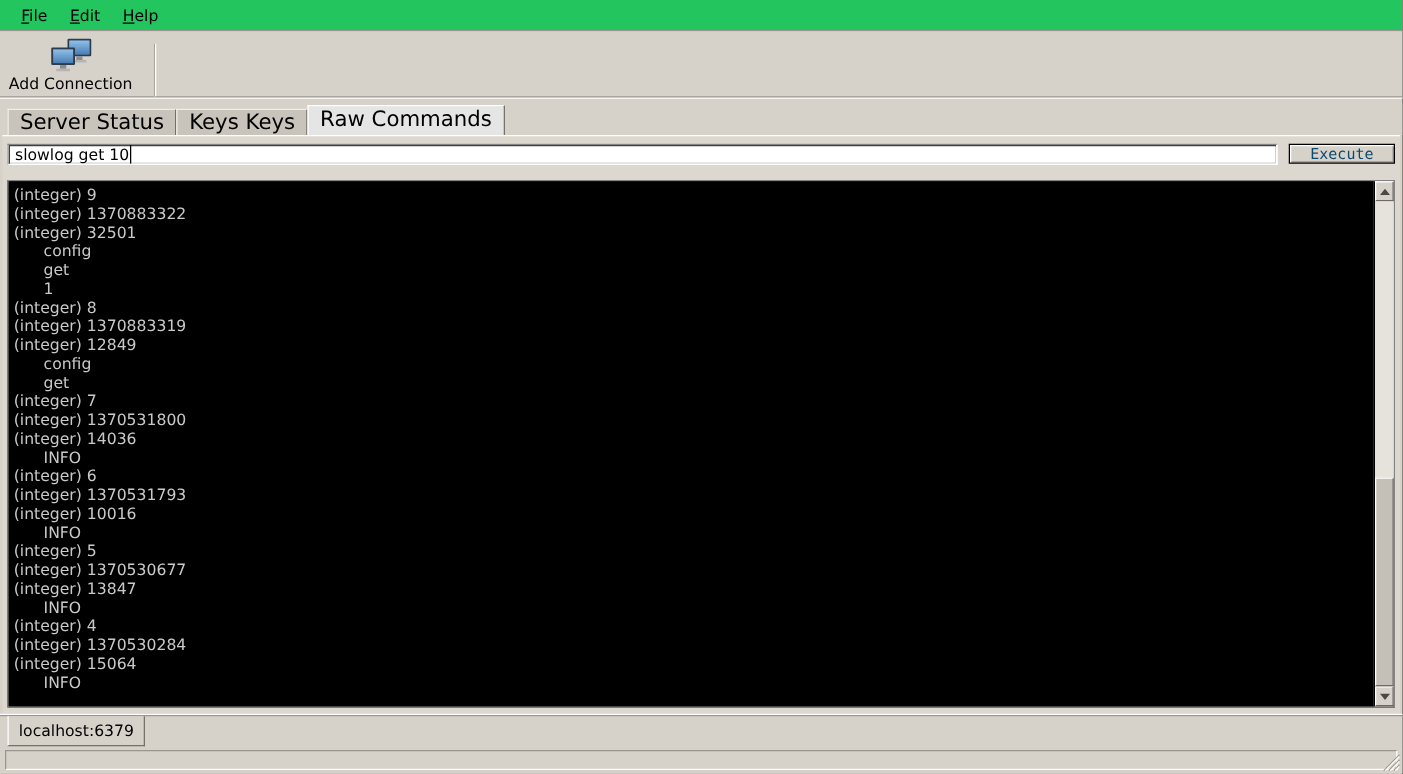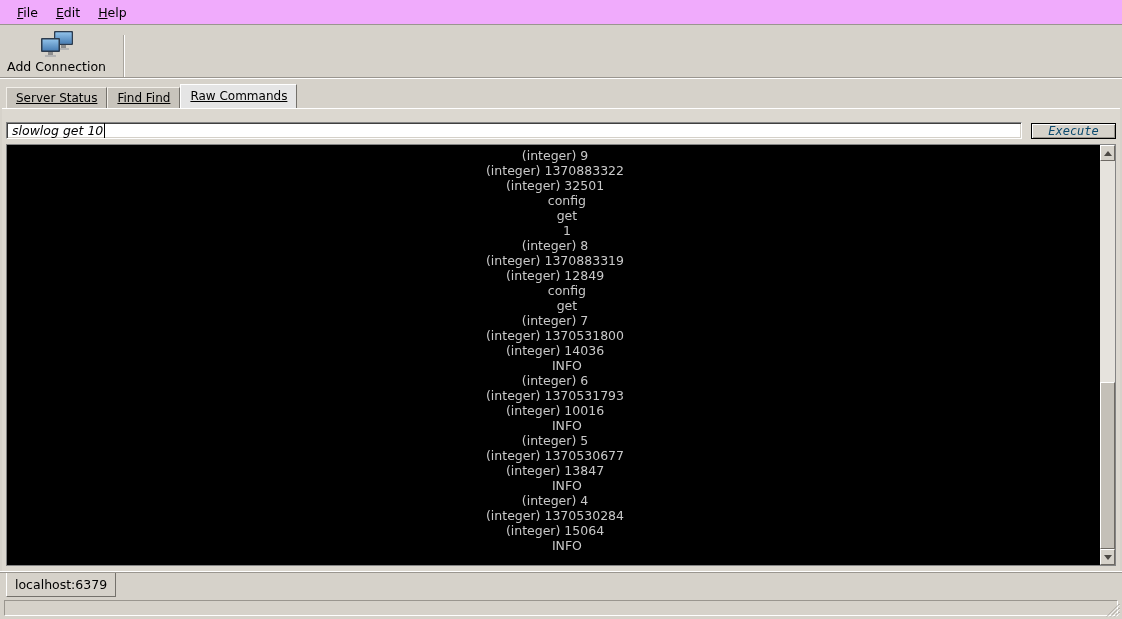--- a/index.html
+++ b/index.html
@@ -24,21 +24,21 @@
     height: 619px;
     background: #d6d2ca;
     box-sizing: border-box;
     display: flex;
     flex-direction: column;
   }
 
   
   .menubar {
     height: 25px;
-    background: #f0abfc;
+    background: #22c55e;
     border-bottom: 1px solid #9a968f;
     display: flex;
     align-items: center;
     padding-left: 8px;
     box-sizing: border-box;
     flex: 0 0 auto;
   }
   .menu-item {
     padding: 2px 9px;
     font-size: 12.5px;
@@ -106,32 +106,31 @@
     box-sizing: border-box;
     display: flex;
     align-items: flex-end;
     flex: 0 0 auto;
     margin-top: 4px;
   }
   .tab {
     height: 21px;
     line-height: 21px;
     padding: 0 9px;
-    font-size: 12px;
+    font-size: 17px;
     color: #000;
     background: #c8c4bc;
     border-top: 1px solid #f2efe9;
     border-left: 1px solid #f2efe9;
     border-right: 1px solid #74716b;
     box-sizing: border-box;
     cursor: default;
     white-space: nowrap;
     position: relative;
     margin-right: 0px;
-    text-decoration: underline;
   }
   .tab.selected {
     background: #e5e5e5;
     height: 24px;
     line-height: 23px;
     z-index: 3;
     border-top: 1px solid #ffffff;
     border-left: 1px solid #ffffff;
     border-right: 1px solid #74716b;
   }
@@ -145,25 +144,24 @@
     display: flex;
     flex-direction: column;
     padding: 6px 4px 0 4px;
     box-sizing: border-box;
     position: relative;
     min-height: 0;
   }
 
   .cmd-row {
     display: flex;
-    align-items: flex-end;
+    align-items: flex-start;
     height: 24px;
     flex: 0 0 auto;
     margin-bottom: 5px;
-    font-style: italic;
   }
   .cmd-input {
     flex: 1 1 auto;
     background: #ffffff;
     border: 1px solid #848484;
     border-right-color: #ffffff;
     border-bottom-color: #ffffff;
     box-shadow: inset 1px 1px 0 #404040, inset -1px -1px 0 #d4d0c8;
     font-family: "DejaVu Sans", "Liberation Sans", sans-serif;
     font-size: 12.5px;
@@ -204,21 +202,20 @@
   .console-wrap {
     flex: 1 1 auto;
     display: flex;
     background: #000000;
     border: 1px solid #848484;
     box-shadow: inset 1px 1px 0 #404040;
     box-sizing: border-box;
     min-height: 0;
     margin-bottom: 5px;
     position: relative;
-    text-align: center;
   }
   .console-output {
     flex: 1 1 auto;
     background: #000000;
     color: #c9c9c9;
     font-family: "DejaVu Sans", "Liberation Sans", sans-serif;
     font-size: 12.5px;
     line-height: 15px;
     padding: 3px 0 0 4px;
     margin: 0;
@@ -387,21 +384,21 @@
           <rect x="6" y="25" width="11" height="2" fill="#b4b4b4"></rect>
         </svg>
       </span>
       <span class="tool-label">Add Connection</span>
     </div>
     <div class="toolbar-sep"></div>
   </div>
 
   <div class="tabbar">
     <div class="tab">Server Status</div>
-    <div class="tab">Find Find</div>
+    <div class="tab">Keys Keys</div>
     <div class="tab selected">Raw Commands</div>
   </div>
 
   <div class="panel">
 
     <div class="cmd-row">
       <div class="cmd-input">
           <span>slowlog get 10</span>
           <span class="caret"></span>
         </div>

